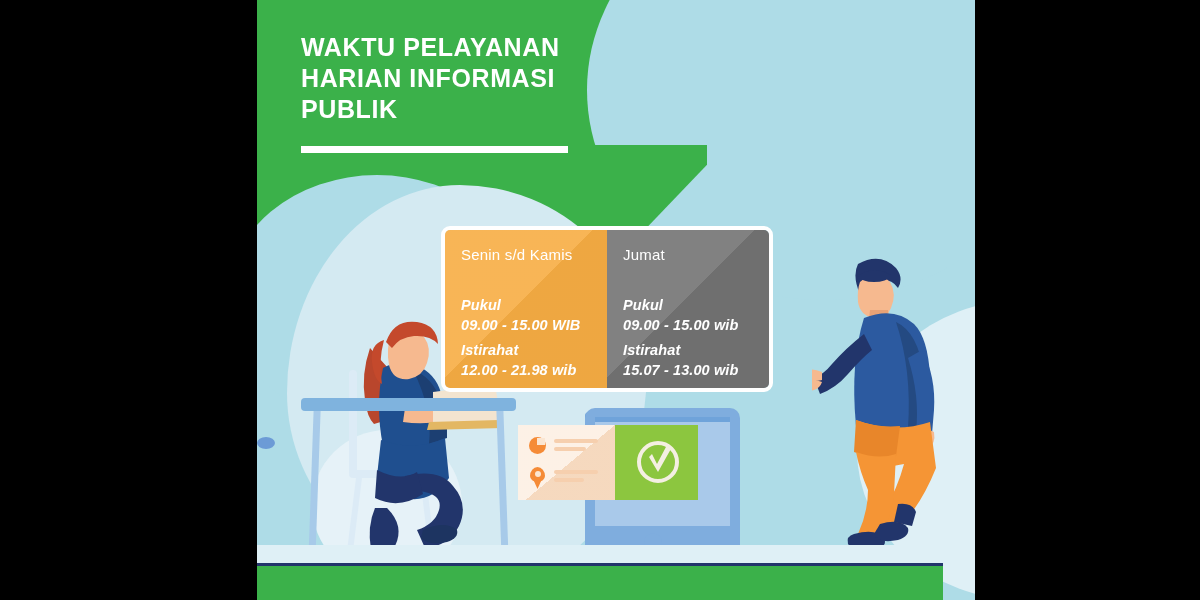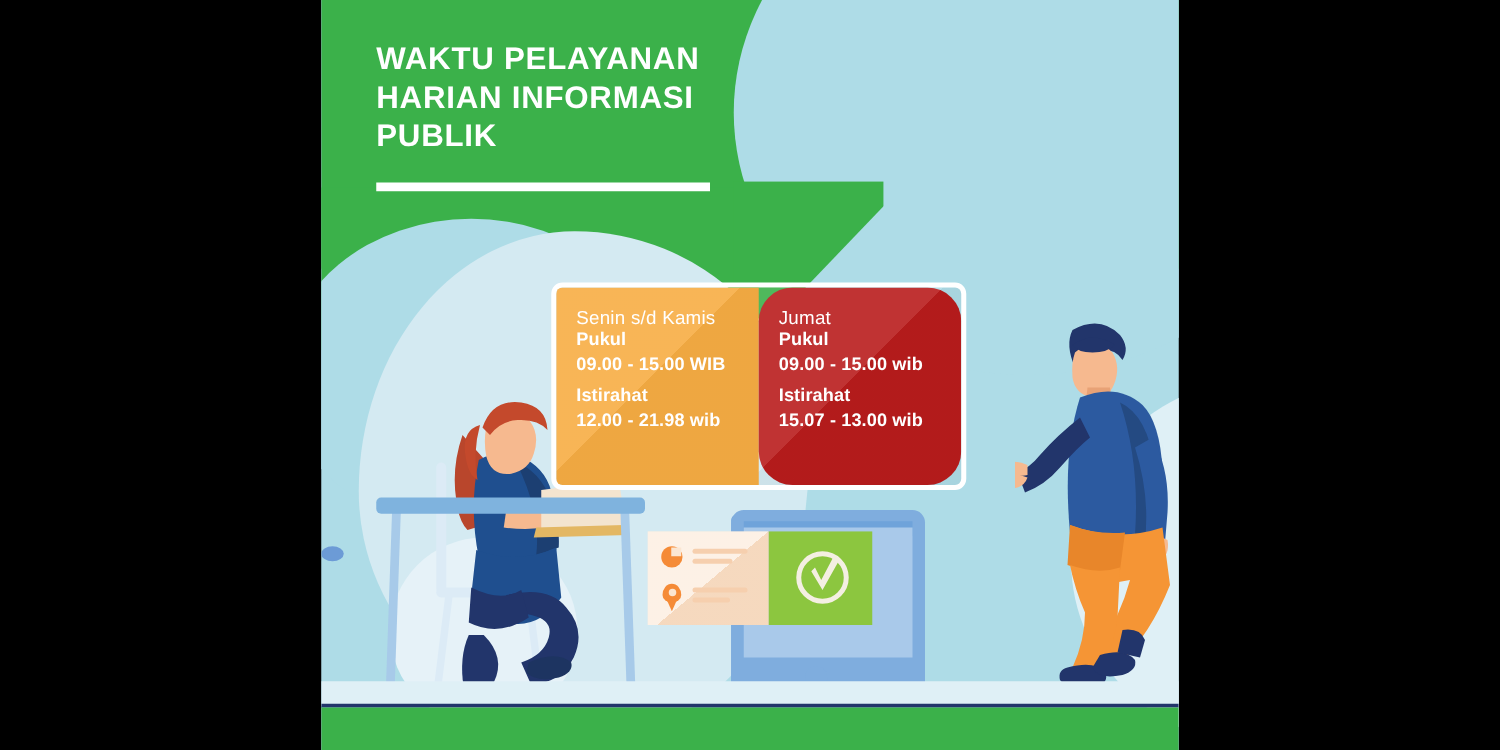--- a/index.html
+++ b/index.html
@@ -1,20 +1,20 @@
 <!DOCTYPE html>
 <html><head>
 <meta charset="utf-8">
 <style>
   html,body{margin:0;padding:0;background:#000;}
   body{width:1200px;height:600px;overflow:hidden;font-family:"Liberation Sans",sans-serif;}
 
   
   #stage{position:relative;width:1200px;height:600px;background:#000;}
-  #poster{position:absolute;left:257px;top:0;width:686px;height:600px;overflow:hidden;background:#aedce7;}
+  #poster{position:absolute;left:257px;top:0;width:686px;height:600px;overflow:hidden;background:#aedce7;padding-left:32px;}
 
   
   .green-top{position:absolute;left:0;top:0;width:686px;height:215px;background:#3bb14a;}
   .green-top-curve{position:absolute;left:0;top:150px;width:420px;height:130px;background:#3bb14a;
         border-bottom-right-radius:260px 130px;}
   .green-wedge{position:absolute;left:330px;top:145px;width:120px;height:110px;background:#3bb14a;
         clip-path:polygon(0 0,100% 0,100% 18%,28% 100%,0 100%);}
   .blue-circle-big{position:absolute;left:330px;top:-120px;width:470px;height:420px;border-radius:50%;
         background:#aedce7;}
   .blue-blob-left{position:absolute;left:-30px;top:175px;width:300px;height:250px;border-radius:50%;
@@ -34,26 +34,26 @@
   .heading{position:absolute;left:44px;top:32px;width:320px;}
   .heading h1{margin:0;color:#fff;font-size:25px;line-height:31px;font-weight:bold;
         letter-spacing:.6px;text-transform:uppercase;}
   .heading-rule{position:absolute;left:44px;top:146px;width:267px;height:7px;background:#fff;}
 
   
   .sched{position:absolute;left:184px;top:226px;width:332px;height:166px;display:flex;
         border:4px solid #ffffff;border-radius:9px;box-sizing:border-box;overflow:hidden;}
   .sched-col{position:relative;padding:16px 0 0 16px;box-sizing:border-box;}
   .sched-col.mon{width:166px;background:#f7ad43;}
-  .sched-col.fri{width:166px;background:#b91c1c;border-radius:27px;}
+  .sched-col.fri{width:166px;background:#737373;}
   .sched-col .sheen{position:absolute;left:0;top:0;width:100%;height:100%;
         background:linear-gradient(135deg,rgba(255,255,255,.10) 0 46%,rgba(0,0,0,.035) 46% 100%);
         pointer-events:none;}
   .sched-day{position:relative;color:#fff;font-size:15px;font-weight:normal;letter-spacing:.2px;}
-  .sched-body{position:relative;}
+  .sched-body{position:relative;margin-top:33px;font-style:italic;}
   .sched-line{color:#fff;font-size:14.5px;font-weight:bold;line-height:19.5px;letter-spacing:.1px;white-space:nowrap;}
   .sched-gap{height:6px;}
 
   
   .tablet{position:absolute;left:328px;top:408px;width:155px;height:152px;
         background:#7fadde;border-radius:10px 10px 4px 4px;}
   .tablet-screen{position:absolute;left:10px;top:14px;width:135px;height:104px;background:#a9c9ea;}
   .tablet-screen-top{position:absolute;left:10px;top:9px;width:135px;height:12px;background:#6fa3da;}
   .tablet-home{position:absolute;left:59px;top:125px;width:18px;height:18px;border-radius:50%;background:#7fadde;}
   .tablet-edge{position:absolute;left:328px;top:412px;width:8px;height:140px;background:#6fa3da;border-radius:4px 0 0 4px;}

